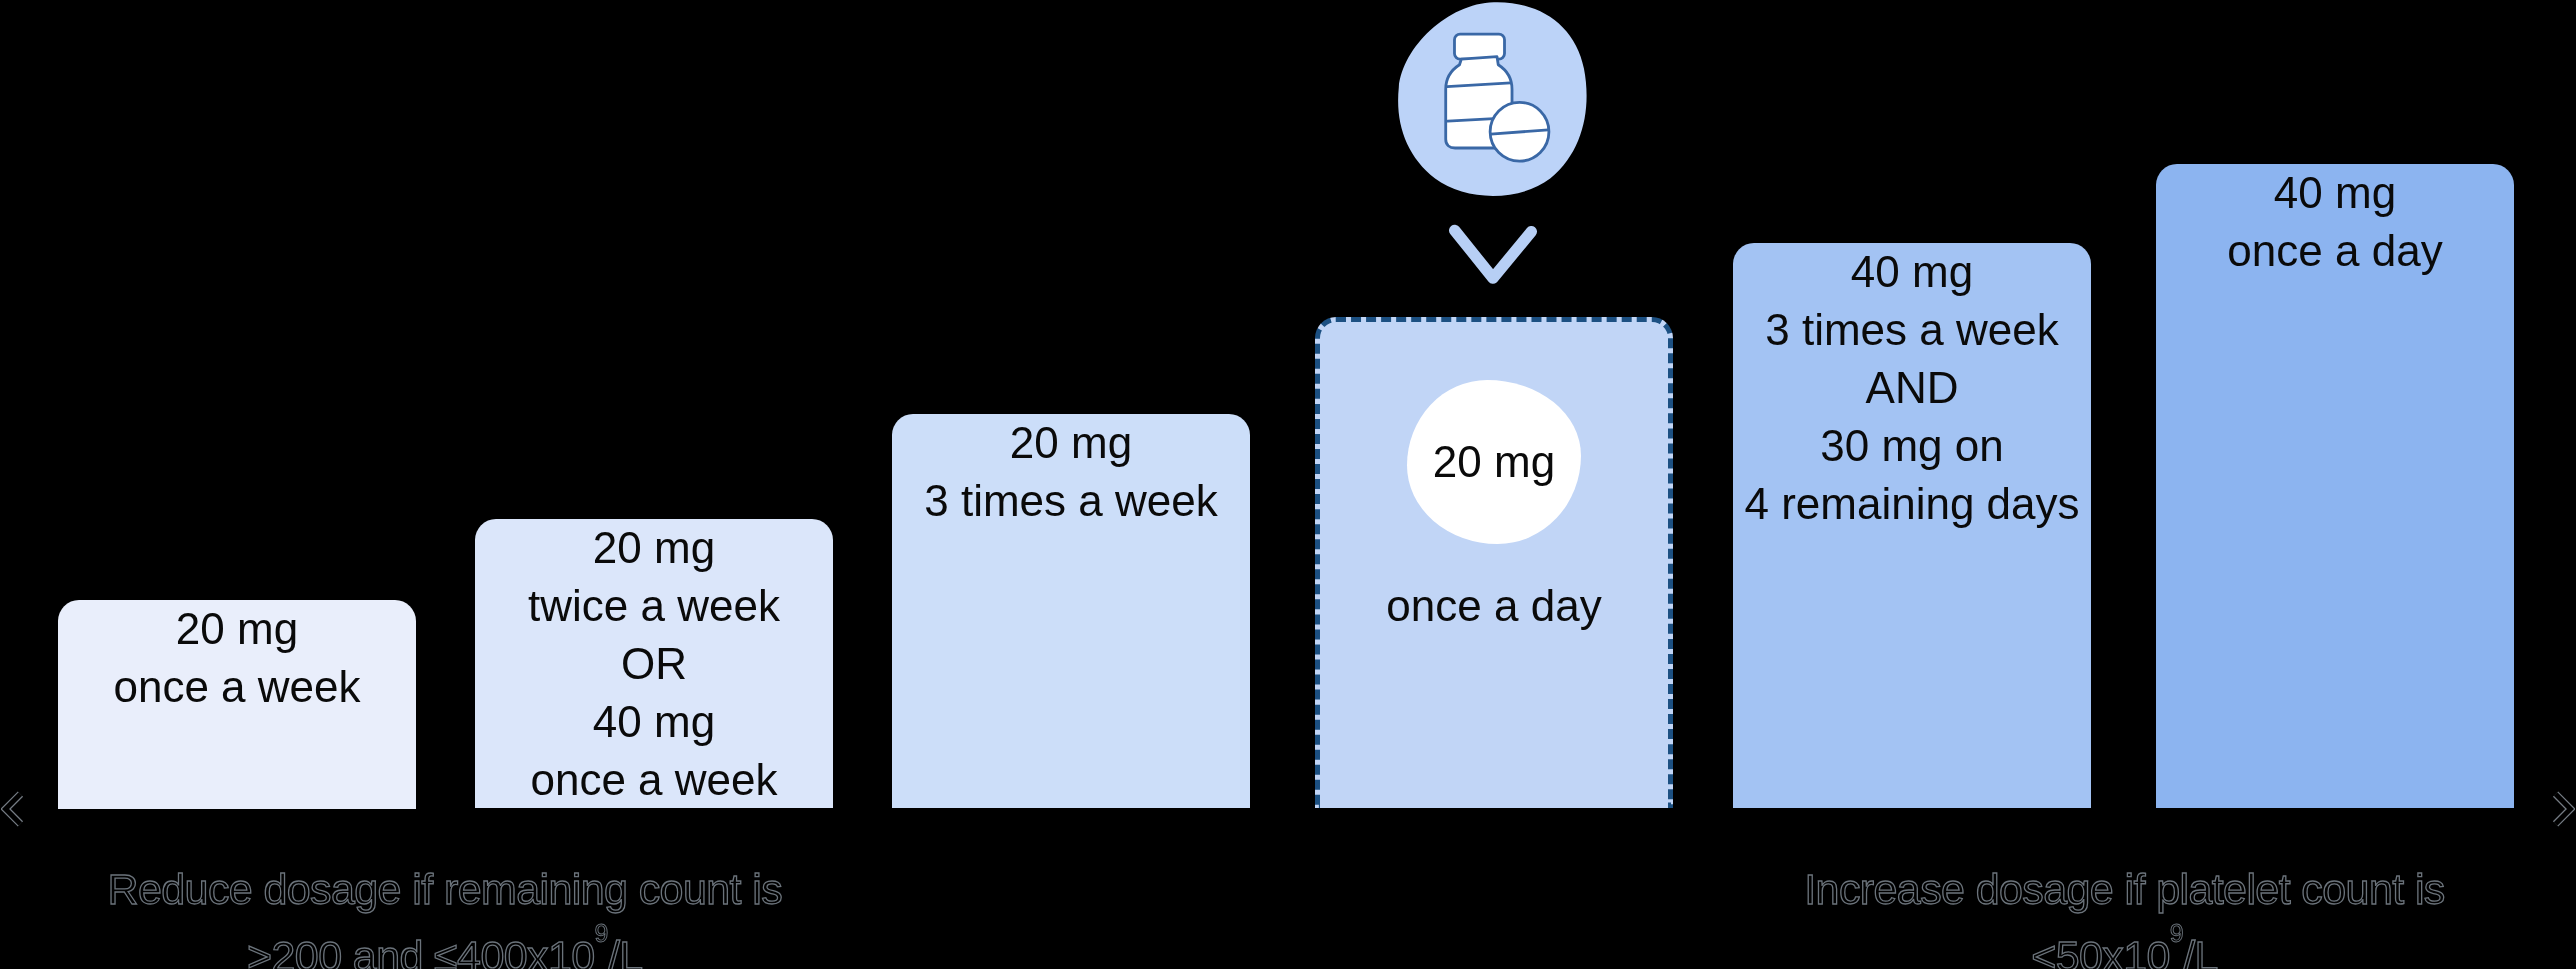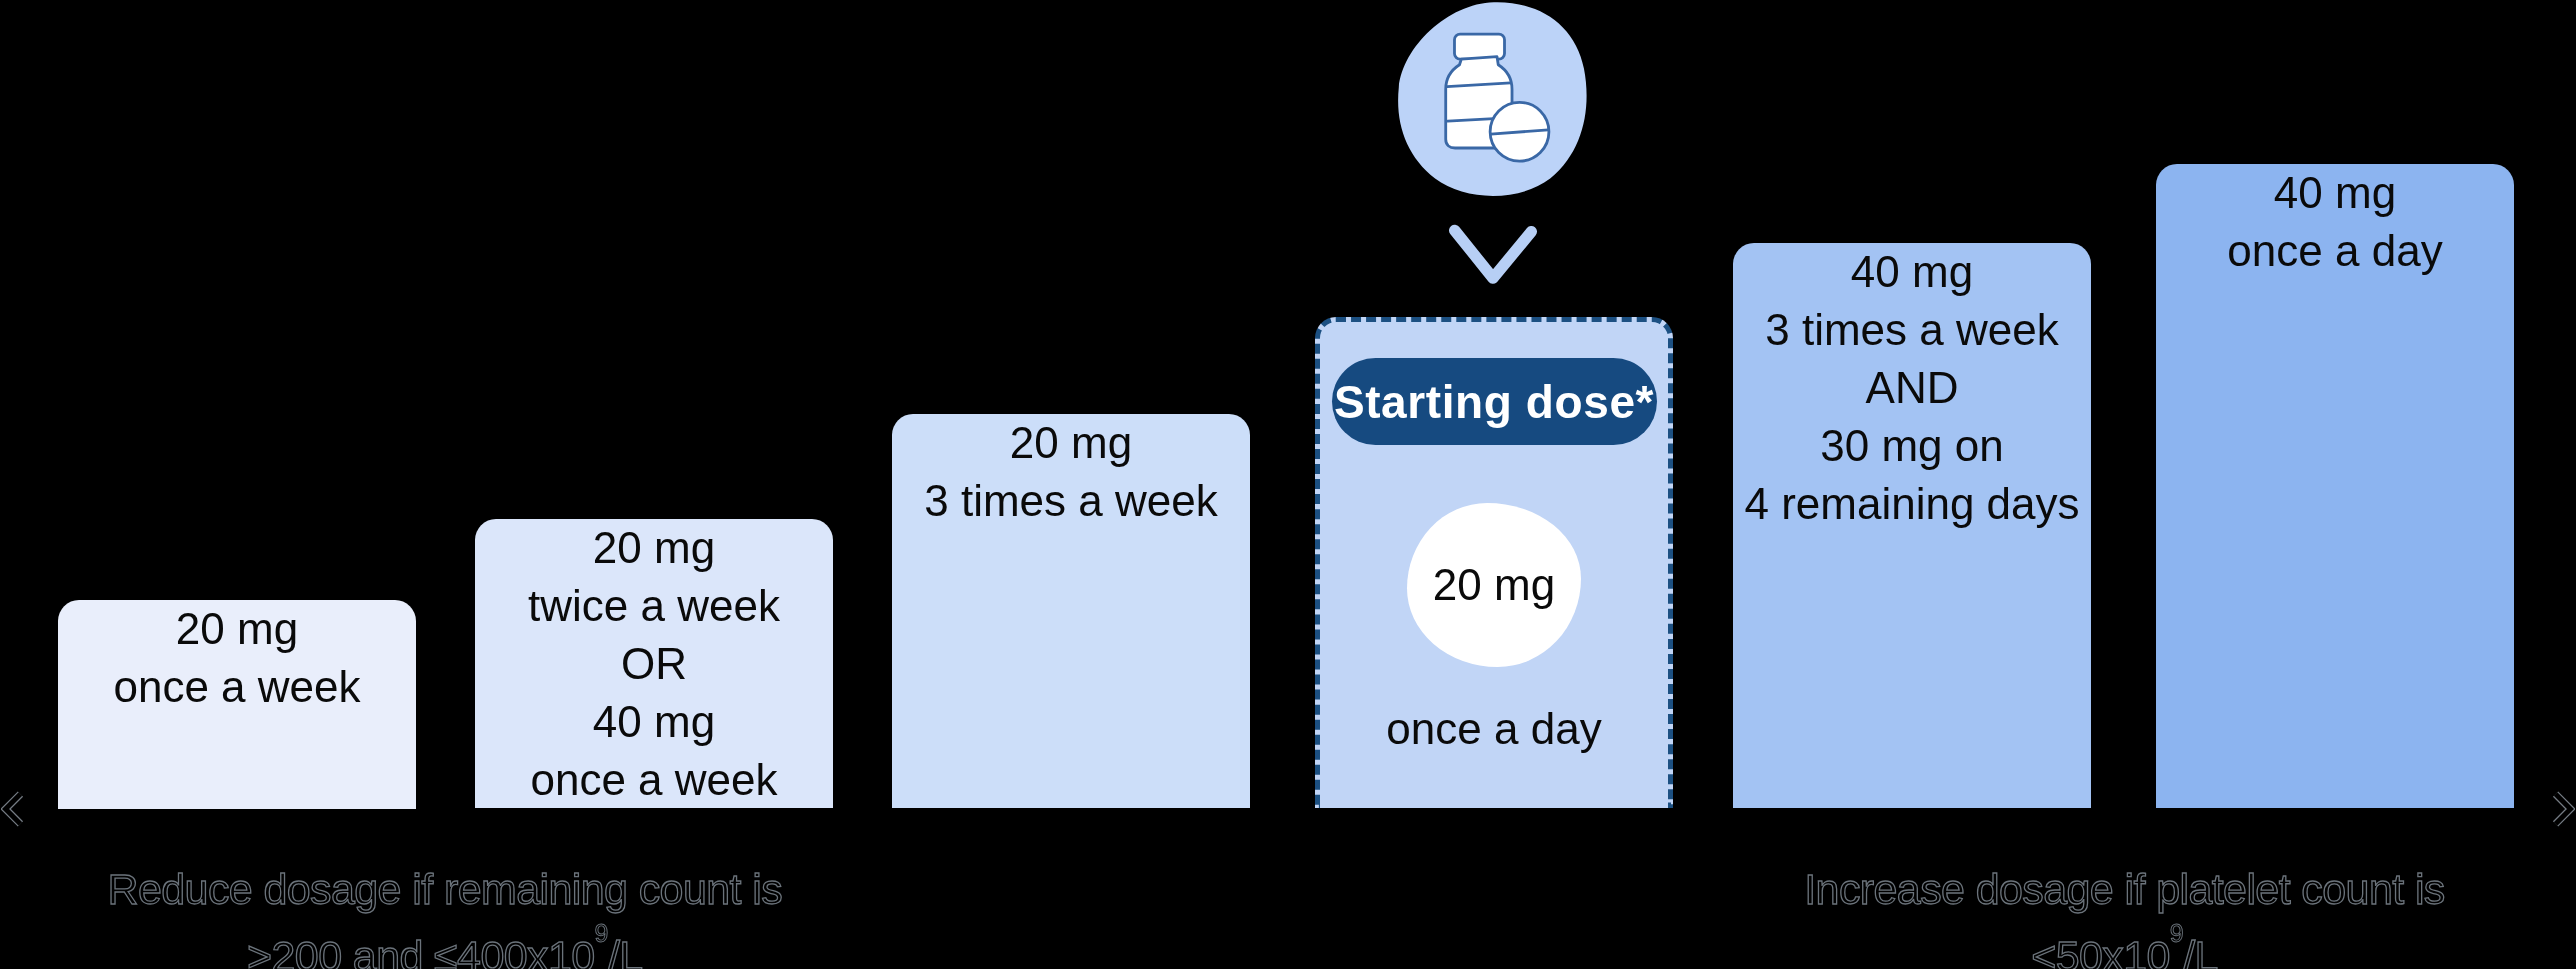--- a/index.html
+++ b/index.html
@@ -83,21 +83,20 @@
     <div class="ln">40 mg</div>
     <div class="ln">once a week</div>
   </div>
 
   <div class="step s3">
     <div class="ln">20 mg</div>
     <div class="ln">3 times a week</div>
   </div>
 
   <div class="step s4">
-    <div class="badge">Starting dose*</div>
     <div class="tablet">
       <span class="ln">20 mg</span>
     </div>
     <div class="ln freq">once a day</div>
   </div>
 
   <div class="step s5">
     <div class="ln">40 mg</div>
     <div class="ln">3 times a week</div>
     <div class="ln bold">AND</div>

